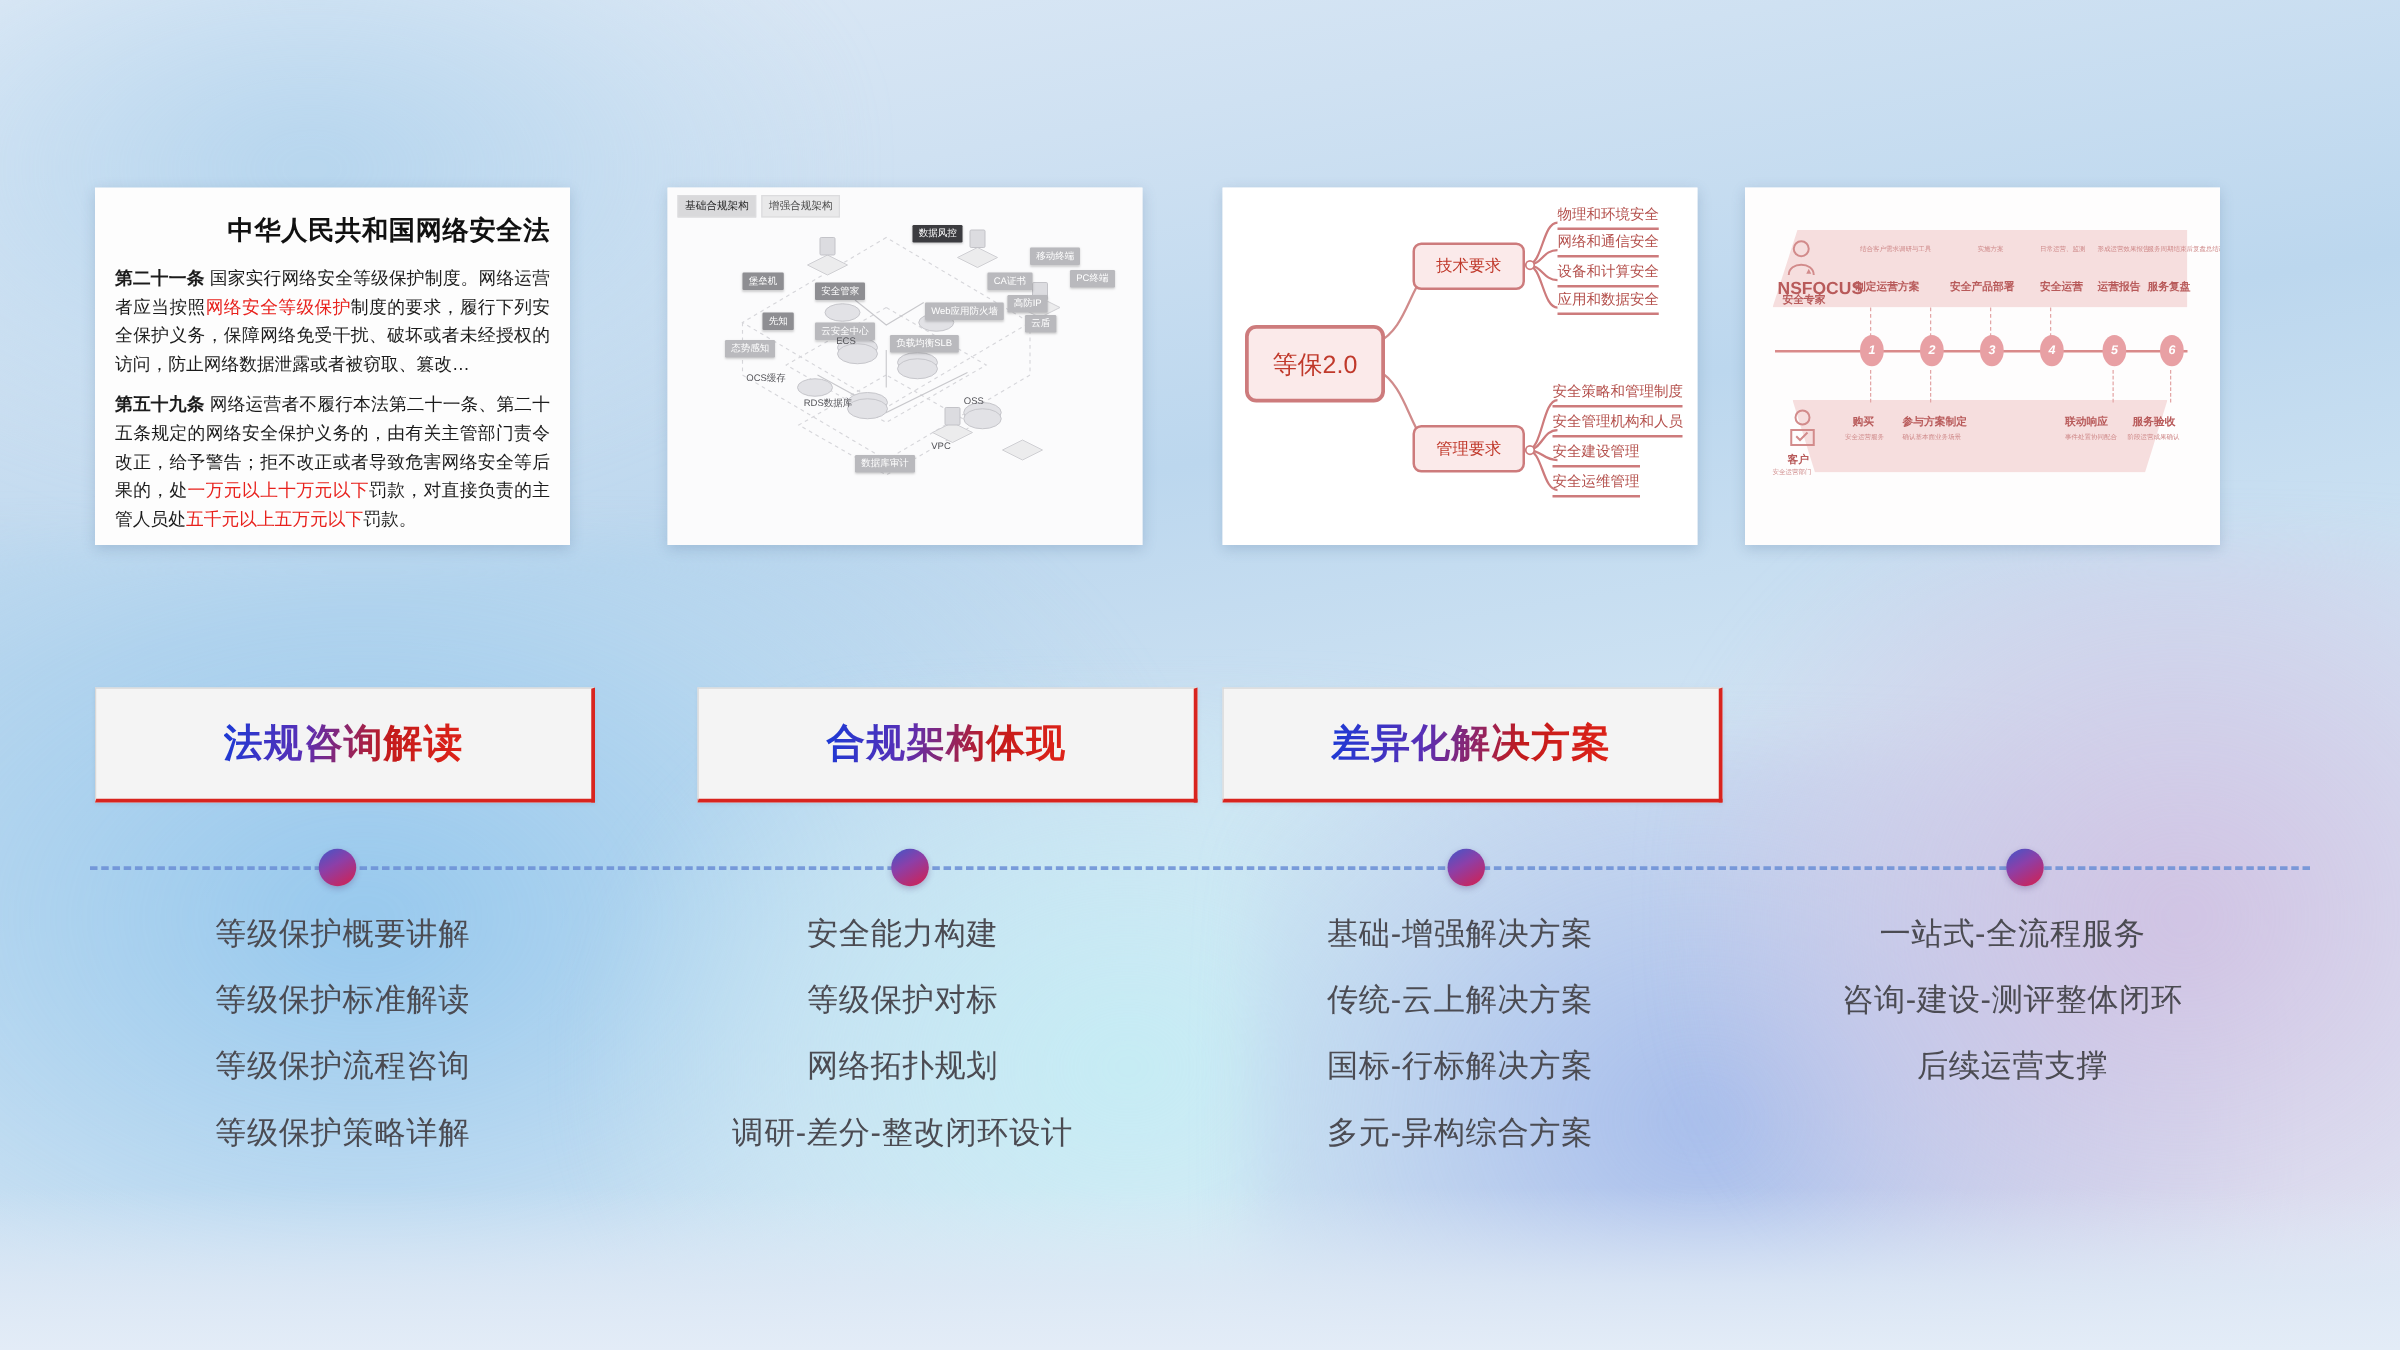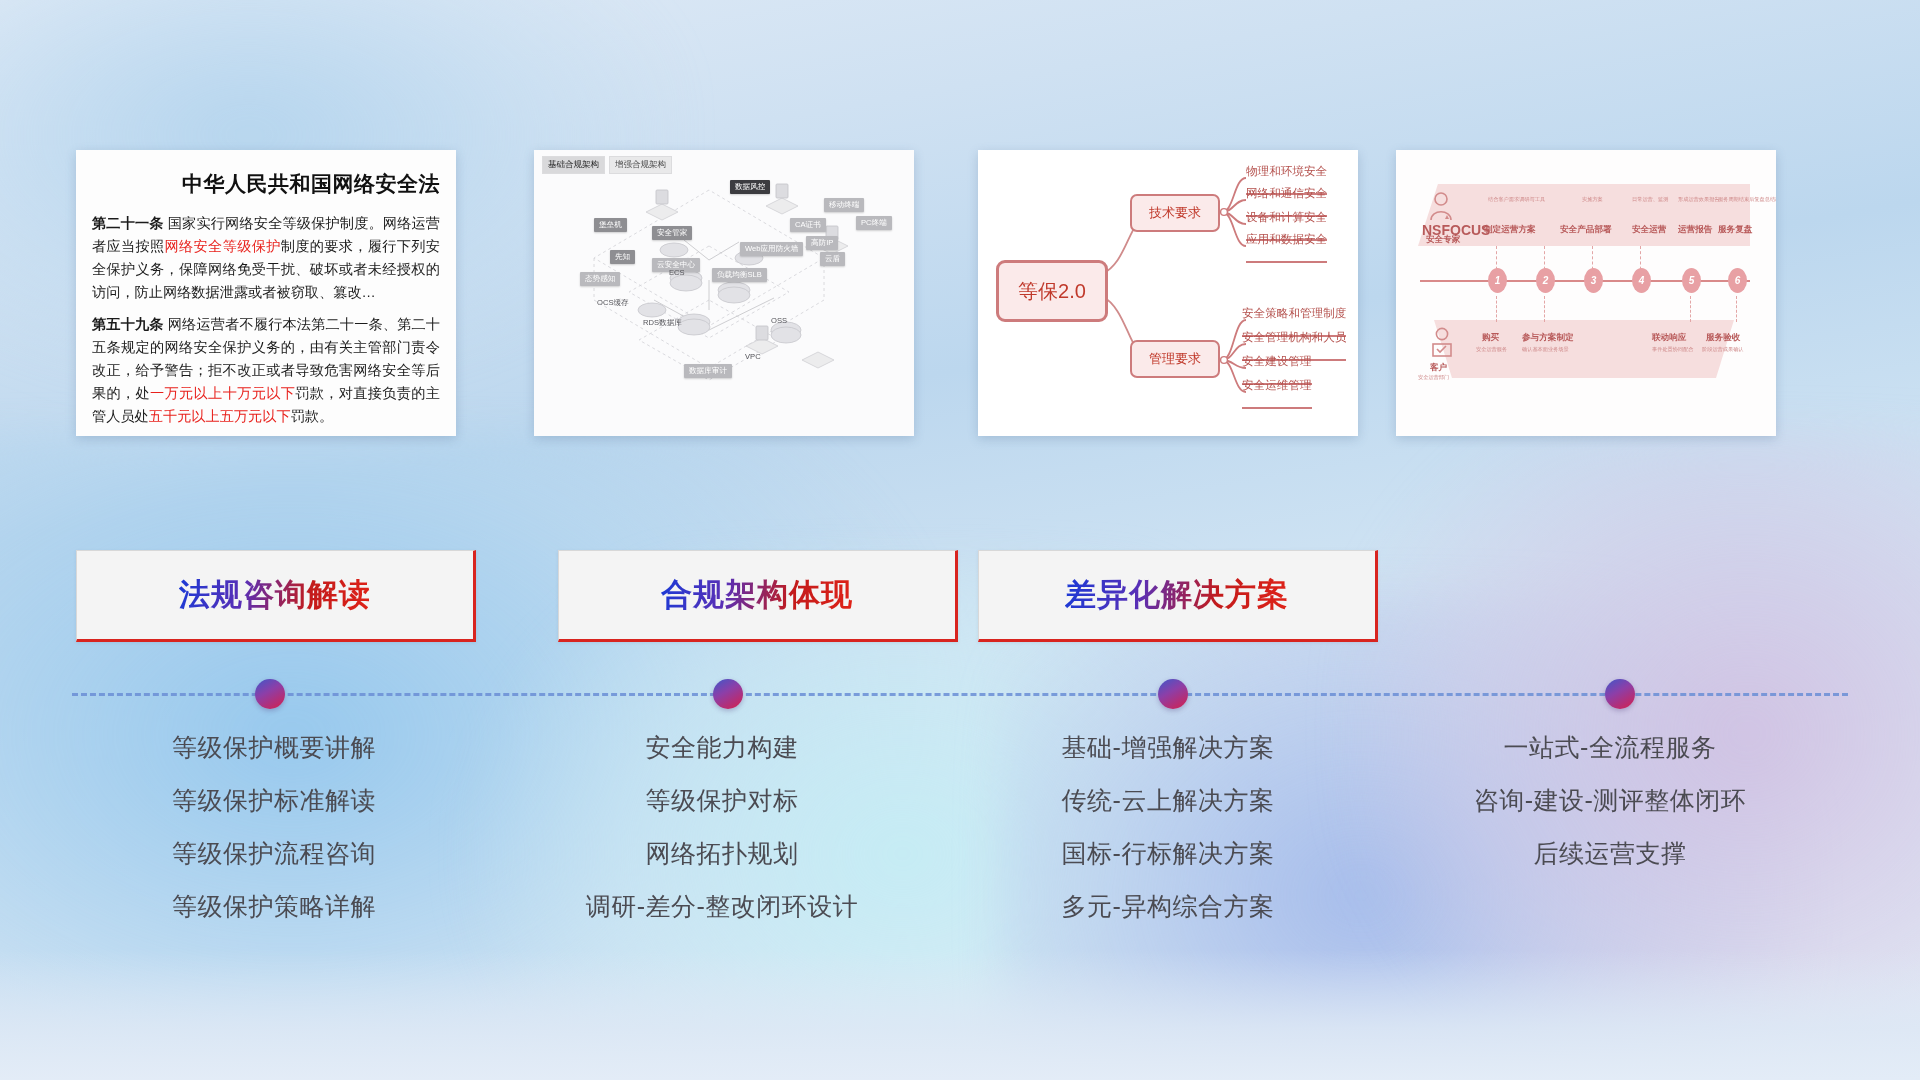--- a/index.html
+++ b/index.html
@@ -99,21 +99,21 @@
     justify-content:center;font-size:13px;
   }
   .mnode.root{
     width:106px;height:56px;font-size:20px;left:18px;top:110px;
     border-width:3px;border-radius:9px;
   }
   .mnode.b1{width:86px;height:34px;left:152px;top:44px;}
   .mnode.b2{width:86px;height:34px;left:152px;top:190px;}
   .mleaf{
     position:absolute;font-size:11.6px;color:#b4504c;white-space:nowrap;
-    padding-bottom:14px;border-bottom:2.2px solid #cd7b7c;
+    padding-bottom:3px;border-bottom:2.2px solid #cd7b7c;
   }
 
   
   .proc{position:relative;width:100%;height:100%;background:#fefdfd;padding:10px;box-sizing:border-box;}
   .proc-band{
     position:absolute;background:#f6dede;color:#c65e5e;
   }
   .band-top{
     left:22px;top:34px;width:332px;height:62px;
     clip-path:polygon(6% 0,100% 0,100% 100%,0 100%);

